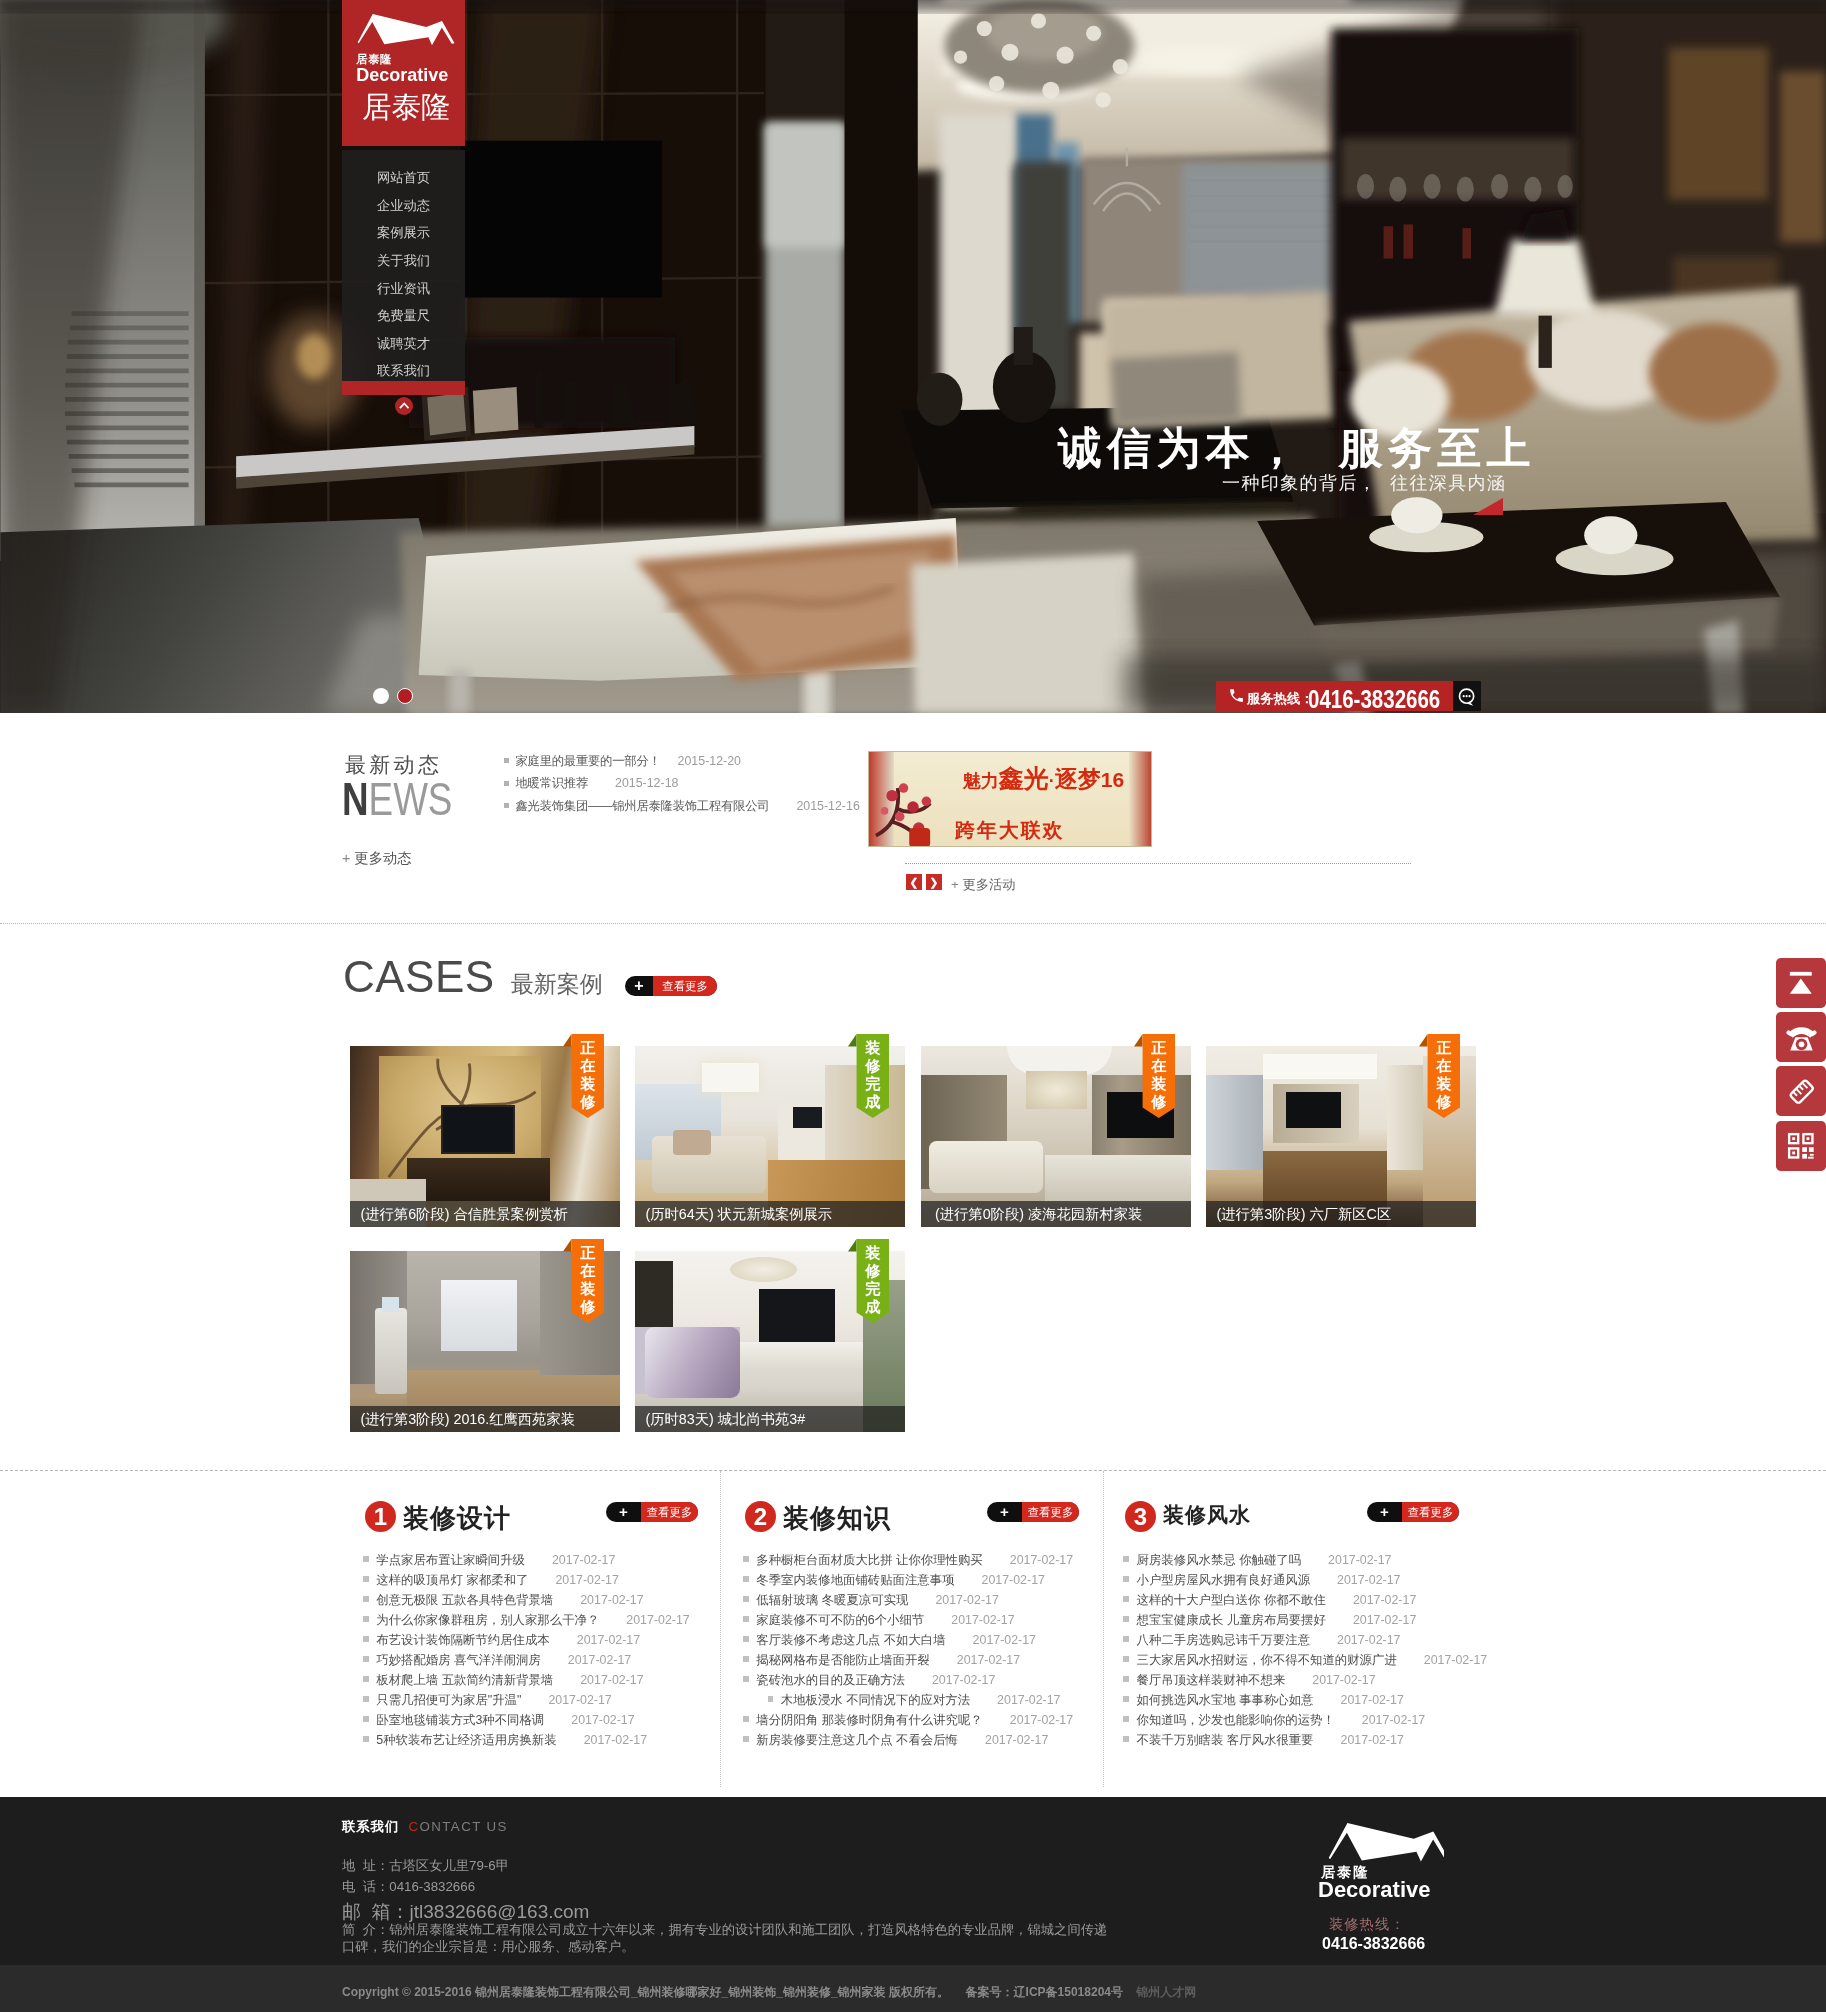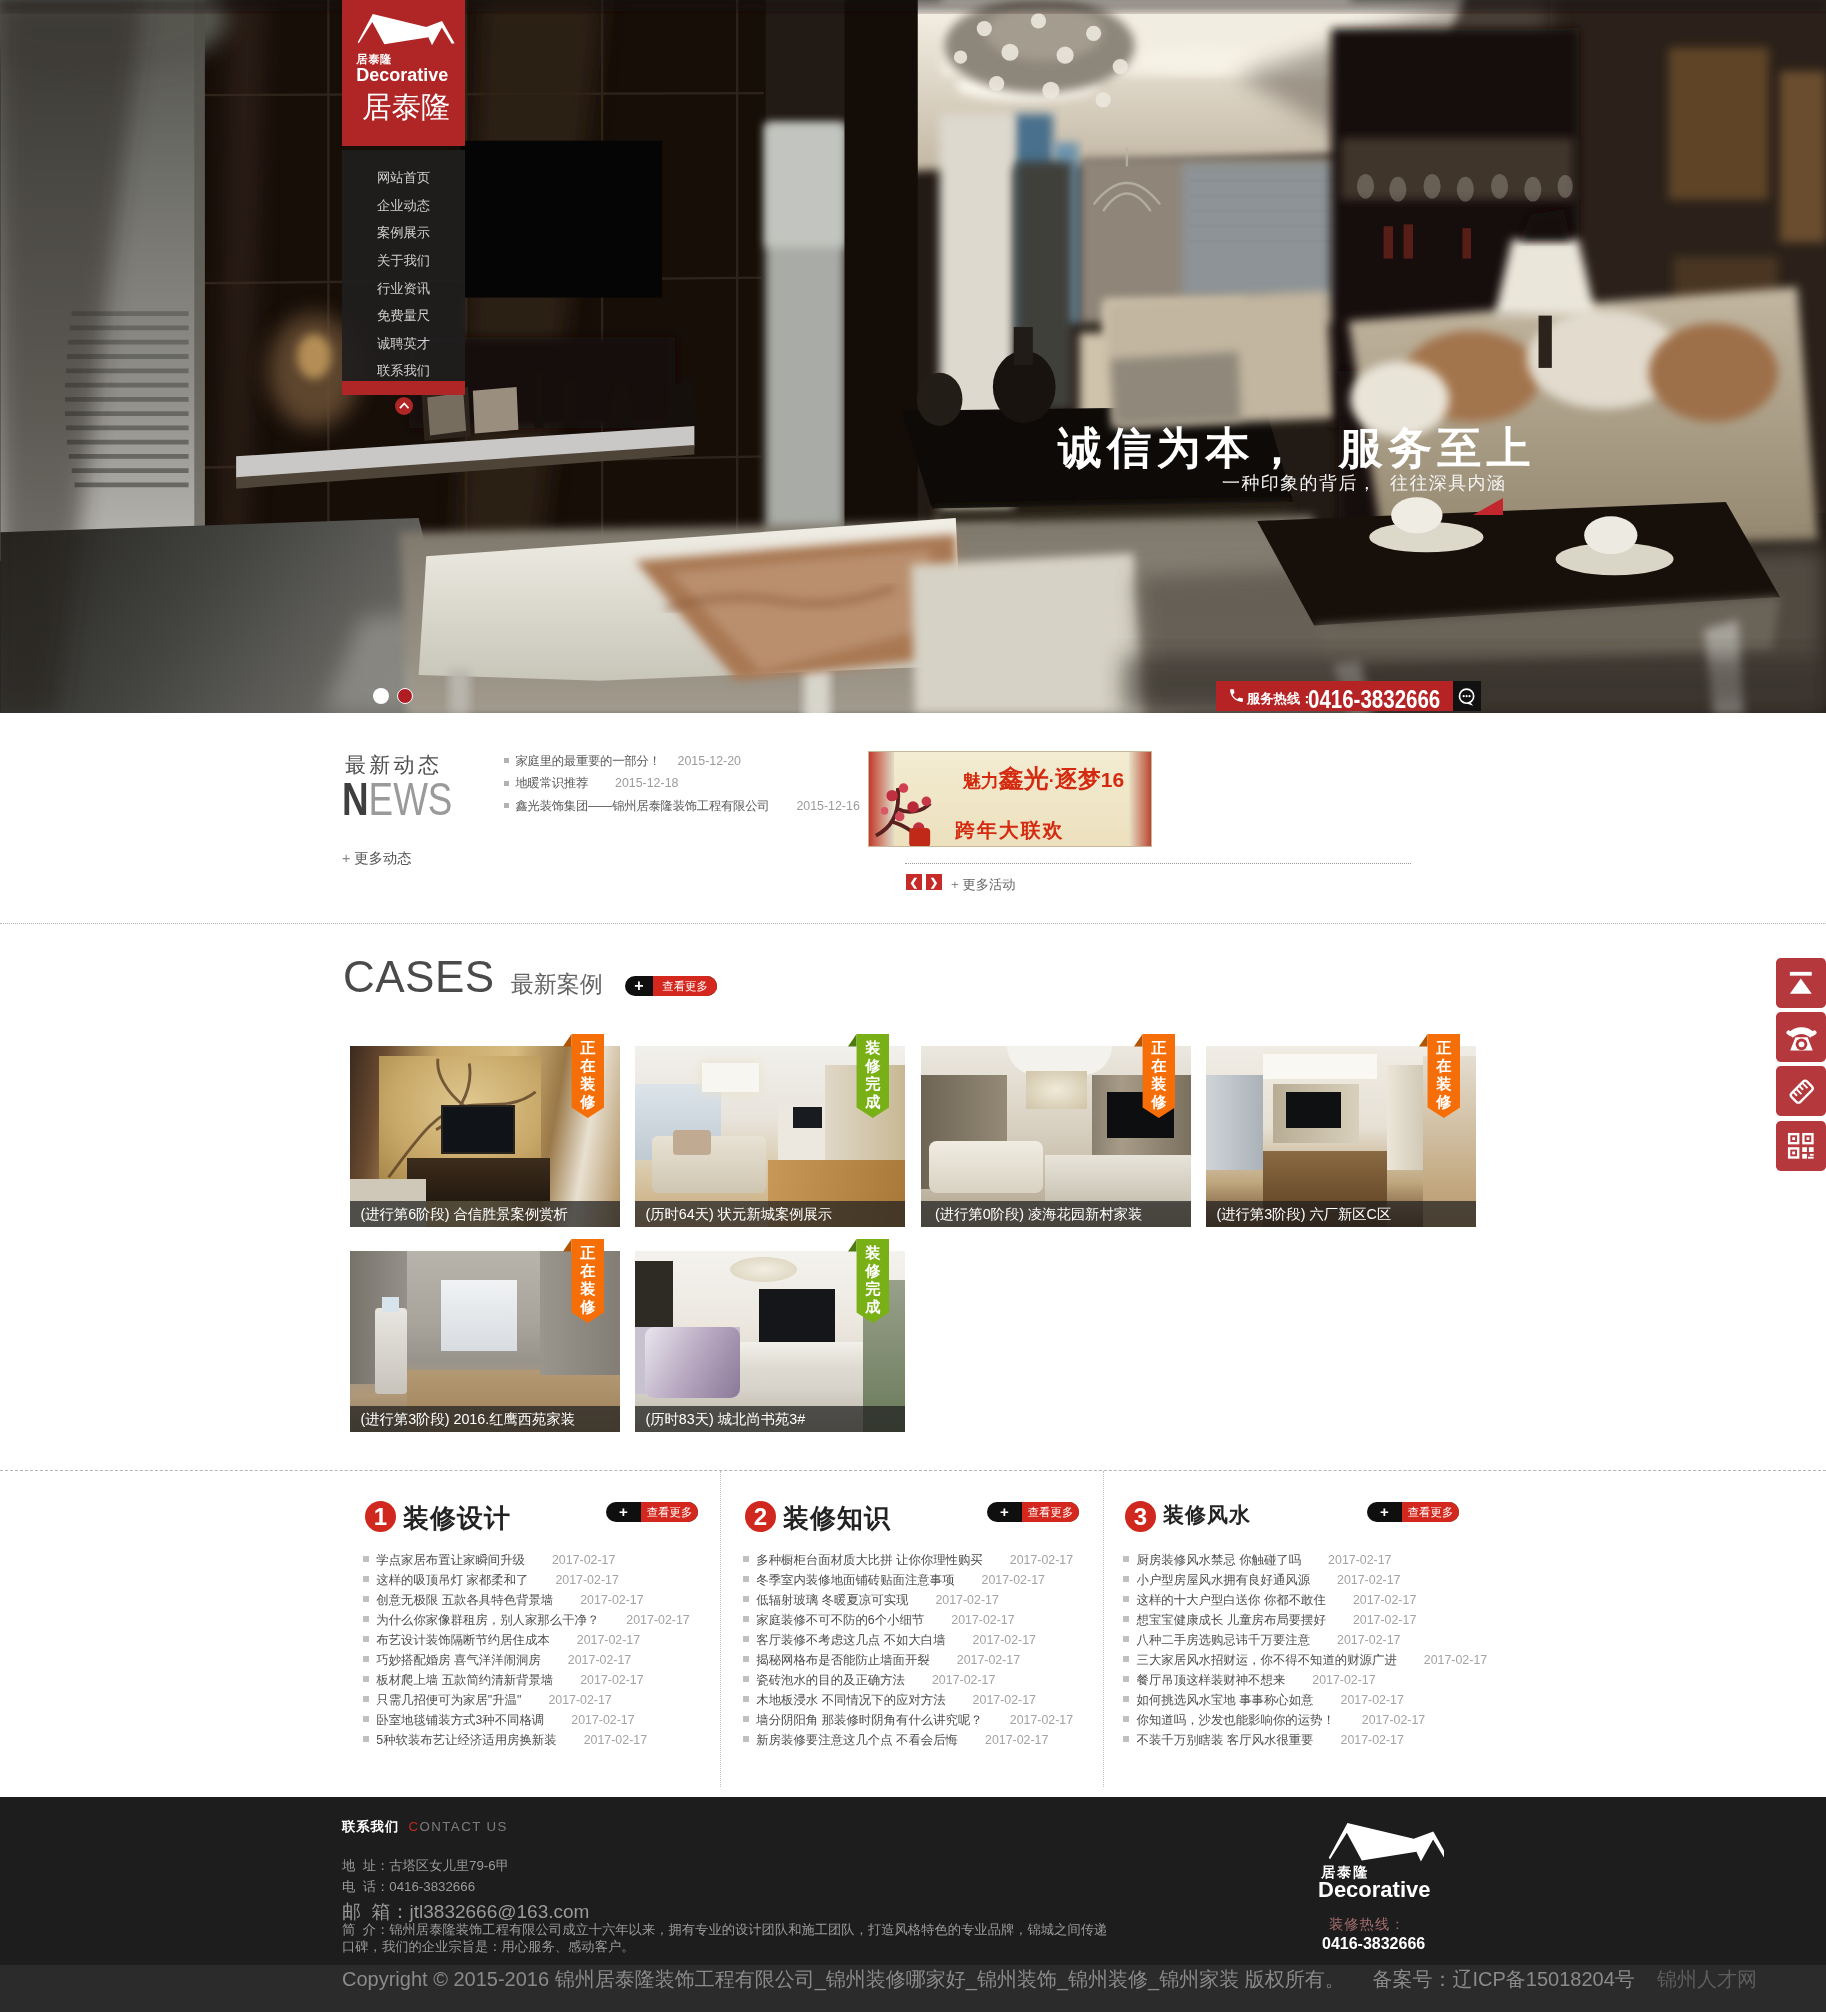--- a/index.html
+++ b/index.html
@@ -556,21 +556,21 @@
     </div>
 
     <div class="abs" style="left:17px;top:81px;width:342px;font-size:12.4px;color:#4e4e4e;">
       <div style="height:20px;white-space:nowrap;"><span style="display:inline-block;width:5.7px;height:5.7px;background:#c0c0c0;margin-right:7.6px;vertical-align:1.9px;"></span>多种橱柜台面材质大比拼 让你你理性购买<span style="color:#a2a2a2;margin-left:27px;">2017-02-17</span></div>
       <div style="height:20px;white-space:nowrap;"><span style="display:inline-block;width:5.7px;height:5.7px;background:#c0c0c0;margin-right:7.6px;vertical-align:1.9px;"></span>冬季室内装修地面铺砖贴面注意事项<span style="color:#a2a2a2;margin-left:27px;">2017-02-17</span></div>
       <div style="height:20px;white-space:nowrap;"><span style="display:inline-block;width:5.7px;height:5.7px;background:#c0c0c0;margin-right:7.6px;vertical-align:1.9px;"></span>低辐射玻璃 冬暖夏凉可实现<span style="color:#a2a2a2;margin-left:27px;">2017-02-17</span></div>
       <div style="height:20px;white-space:nowrap;"><span style="display:inline-block;width:5.7px;height:5.7px;background:#c0c0c0;margin-right:7.6px;vertical-align:1.9px;"></span>家庭装修不可不防的6个小细节<span style="color:#a2a2a2;margin-left:27px;">2017-02-17</span></div>
       <div style="height:20px;white-space:nowrap;"><span style="display:inline-block;width:5.7px;height:5.7px;background:#c0c0c0;margin-right:7.6px;vertical-align:1.9px;"></span>客厅装修不考虑这几点 不如大白墙<span style="color:#a2a2a2;margin-left:27px;">2017-02-17</span></div>
       <div style="height:20px;white-space:nowrap;"><span style="display:inline-block;width:5.7px;height:5.7px;background:#c0c0c0;margin-right:7.6px;vertical-align:1.9px;"></span>揭秘网格布是否能防止墙面开裂<span style="color:#a2a2a2;margin-left:27px;">2017-02-17</span></div>
       <div style="height:20px;white-space:nowrap;"><span style="display:inline-block;width:5.7px;height:5.7px;background:#c0c0c0;margin-right:7.6px;vertical-align:1.9px;"></span>瓷砖泡水的目的及正确方法<span style="color:#a2a2a2;margin-left:27px;">2017-02-17</span></div>
-      <div style="height:20px;white-space:nowrap;"><span style="display:inline-block;width:5.7px;height:5.7px;background:#c0c0c0;margin-right:7.6px;vertical-align:1.9px;"></span>木地板浸水 不同情况下的应对方法<span style="color:#a2a2a2;margin-left:27px;">2017-02-17</span></div>
+      <div style="height:20px;white-space:nowrap;text-align:center;"><span style="display:inline-block;width:5.7px;height:5.7px;background:#c0c0c0;margin-right:7.6px;vertical-align:1.9px;"></span>木地板浸水 不同情况下的应对方法<span style="color:#a2a2a2;margin-left:27px;">2017-02-17</span></div>
       <div style="height:20px;white-space:nowrap;"><span style="display:inline-block;width:5.7px;height:5.7px;background:#c0c0c0;margin-right:7.6px;vertical-align:1.9px;"></span>墙分阴阳角 那装修时阴角有什么讲究呢？<span style="color:#a2a2a2;margin-left:27px;">2017-02-17</span></div>
       <div style="height:20px;white-space:nowrap;"><span style="display:inline-block;width:5.7px;height:5.7px;background:#c0c0c0;margin-right:7.6px;vertical-align:1.9px;"></span>新房装修要注意这几个点 不看会后悔<span style="color:#a2a2a2;margin-left:27px;">2017-02-17</span></div>
     </div>
   </div>
 
   <div class="abs" style="left:1109px;top:0;width:375px;height:323px;">
 
     <div class="abs" style="left:16px;top:29.5px;width:31px;height:31px;border-radius:50%;background:#d0281e;color:#fff;font-size:24px;font-weight:bold;text-align:center;line-height:31px;">3</div>
 
     <div class="abs" style="left:54px;top:29.5px;font-size:21px;font-weight:bold;color:#222;letter-spacing:1px;">装修风水</div>
@@ -673,18 +673,18 @@
     </svg>
     <div class="abs" style="left:2.9px;top:49px;font-size:14.3px;font-weight:bold;color:#fff;letter-spacing:1.9px;">居泰隆</div>
     <div class="abs" style="left:0px;top:63px;font-size:22px;font-weight:bold;color:#fff;">Decorative</div>
   </div>
 
   <div class="abs" style="left:1329px;top:118px;font-size:14.3px;color:#a56e6e;letter-spacing:1px;">装修热线：</div>
 
   <div class="abs" style="left:1322px;top:138px;font-size:16px;color:#fff;font-weight:bold;">0416-3832666</div>
 
   <div class="abs" style="left:0;top:168px;width:1826px;height:48px;background:#2b2b2b;">
-    <div class="abs" style="left:342px;top:1px;font-size:20px;color:#8a8a8a;">Copyright © 2015-2016 锦州居泰隆装饰工程有限公司_锦州装修哪家好_锦州装饰_锦州装修_锦州家装 版权所有。&nbsp;&nbsp;&nbsp;&nbsp;&nbsp;备案号：辽ICP备15018204号&nbsp;&nbsp;&nbsp;&nbsp;<span style="color:#5d5d5d;">锦州人才网</span></div>
+    <div class="abs" style="left:342px;top:19px;font-size:12px;color:#8a8a8a;font-weight:bold;">Copyright © 2015-2016 锦州居泰隆装饰工程有限公司_锦州装修哪家好_锦州装饰_锦州装修_锦州家装 版权所有。&nbsp;&nbsp;&nbsp;&nbsp;&nbsp;备案号：辽ICP备15018204号&nbsp;&nbsp;&nbsp;&nbsp;<span style="color:#5d5d5d;">锦州人才网</span></div>
   </div>
 </div>
 
 </div>
 
 
 </body></html>

